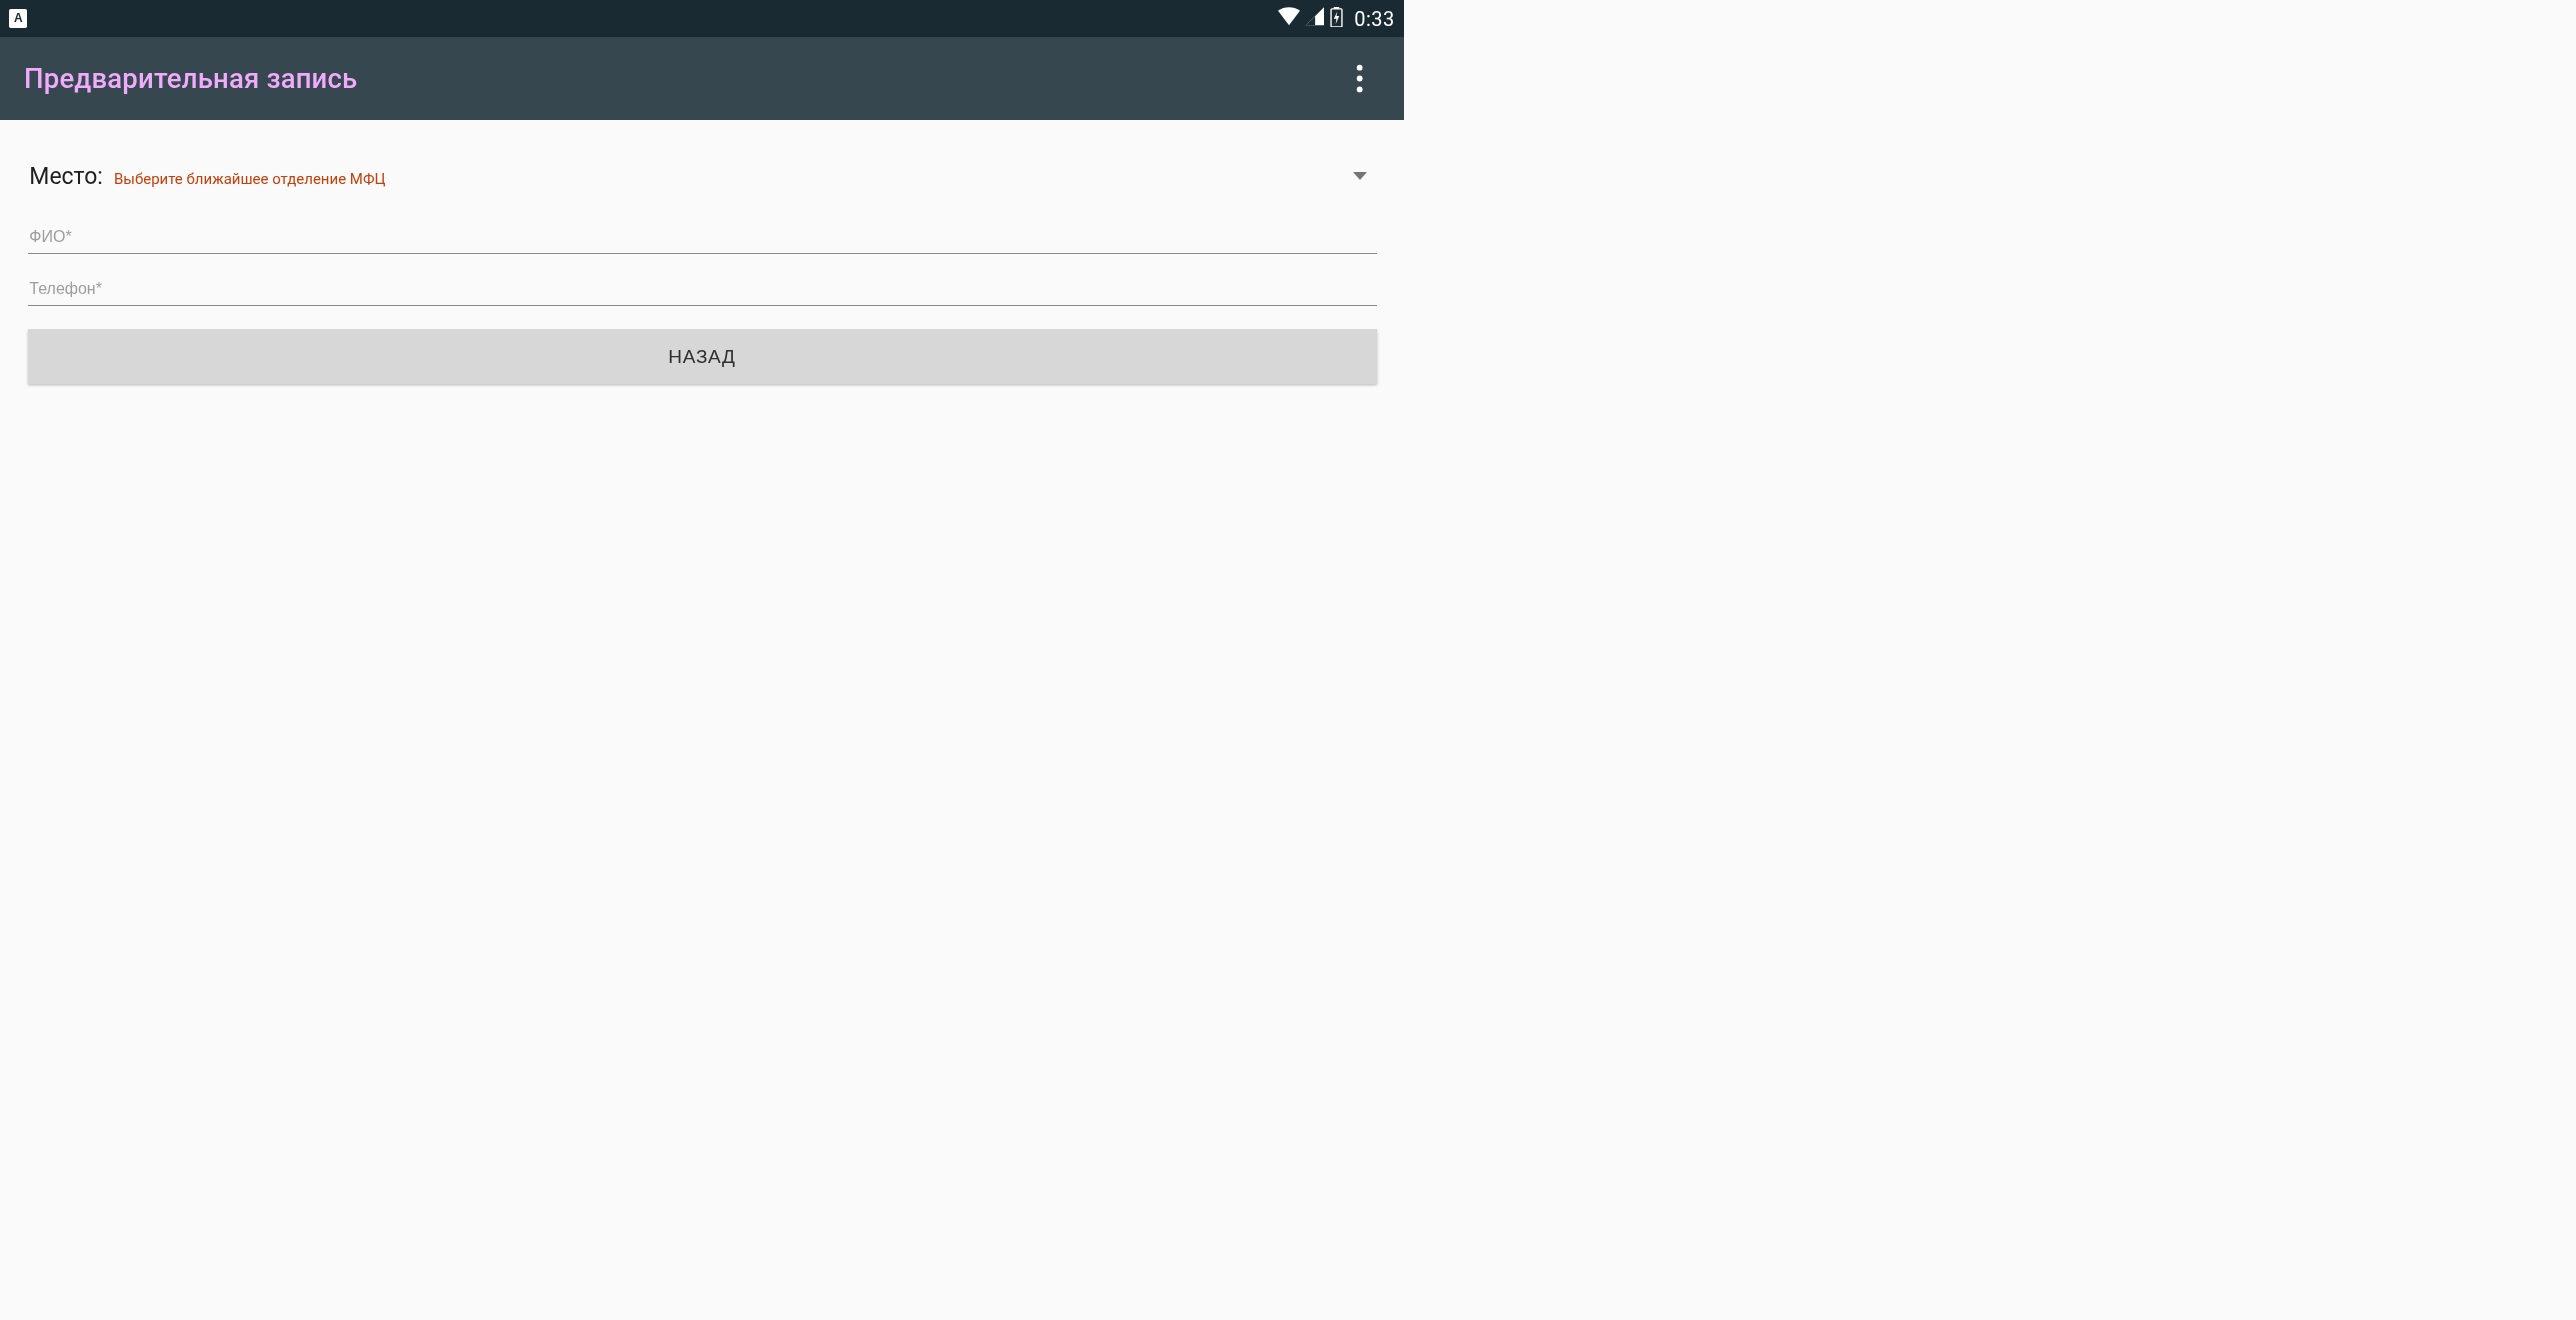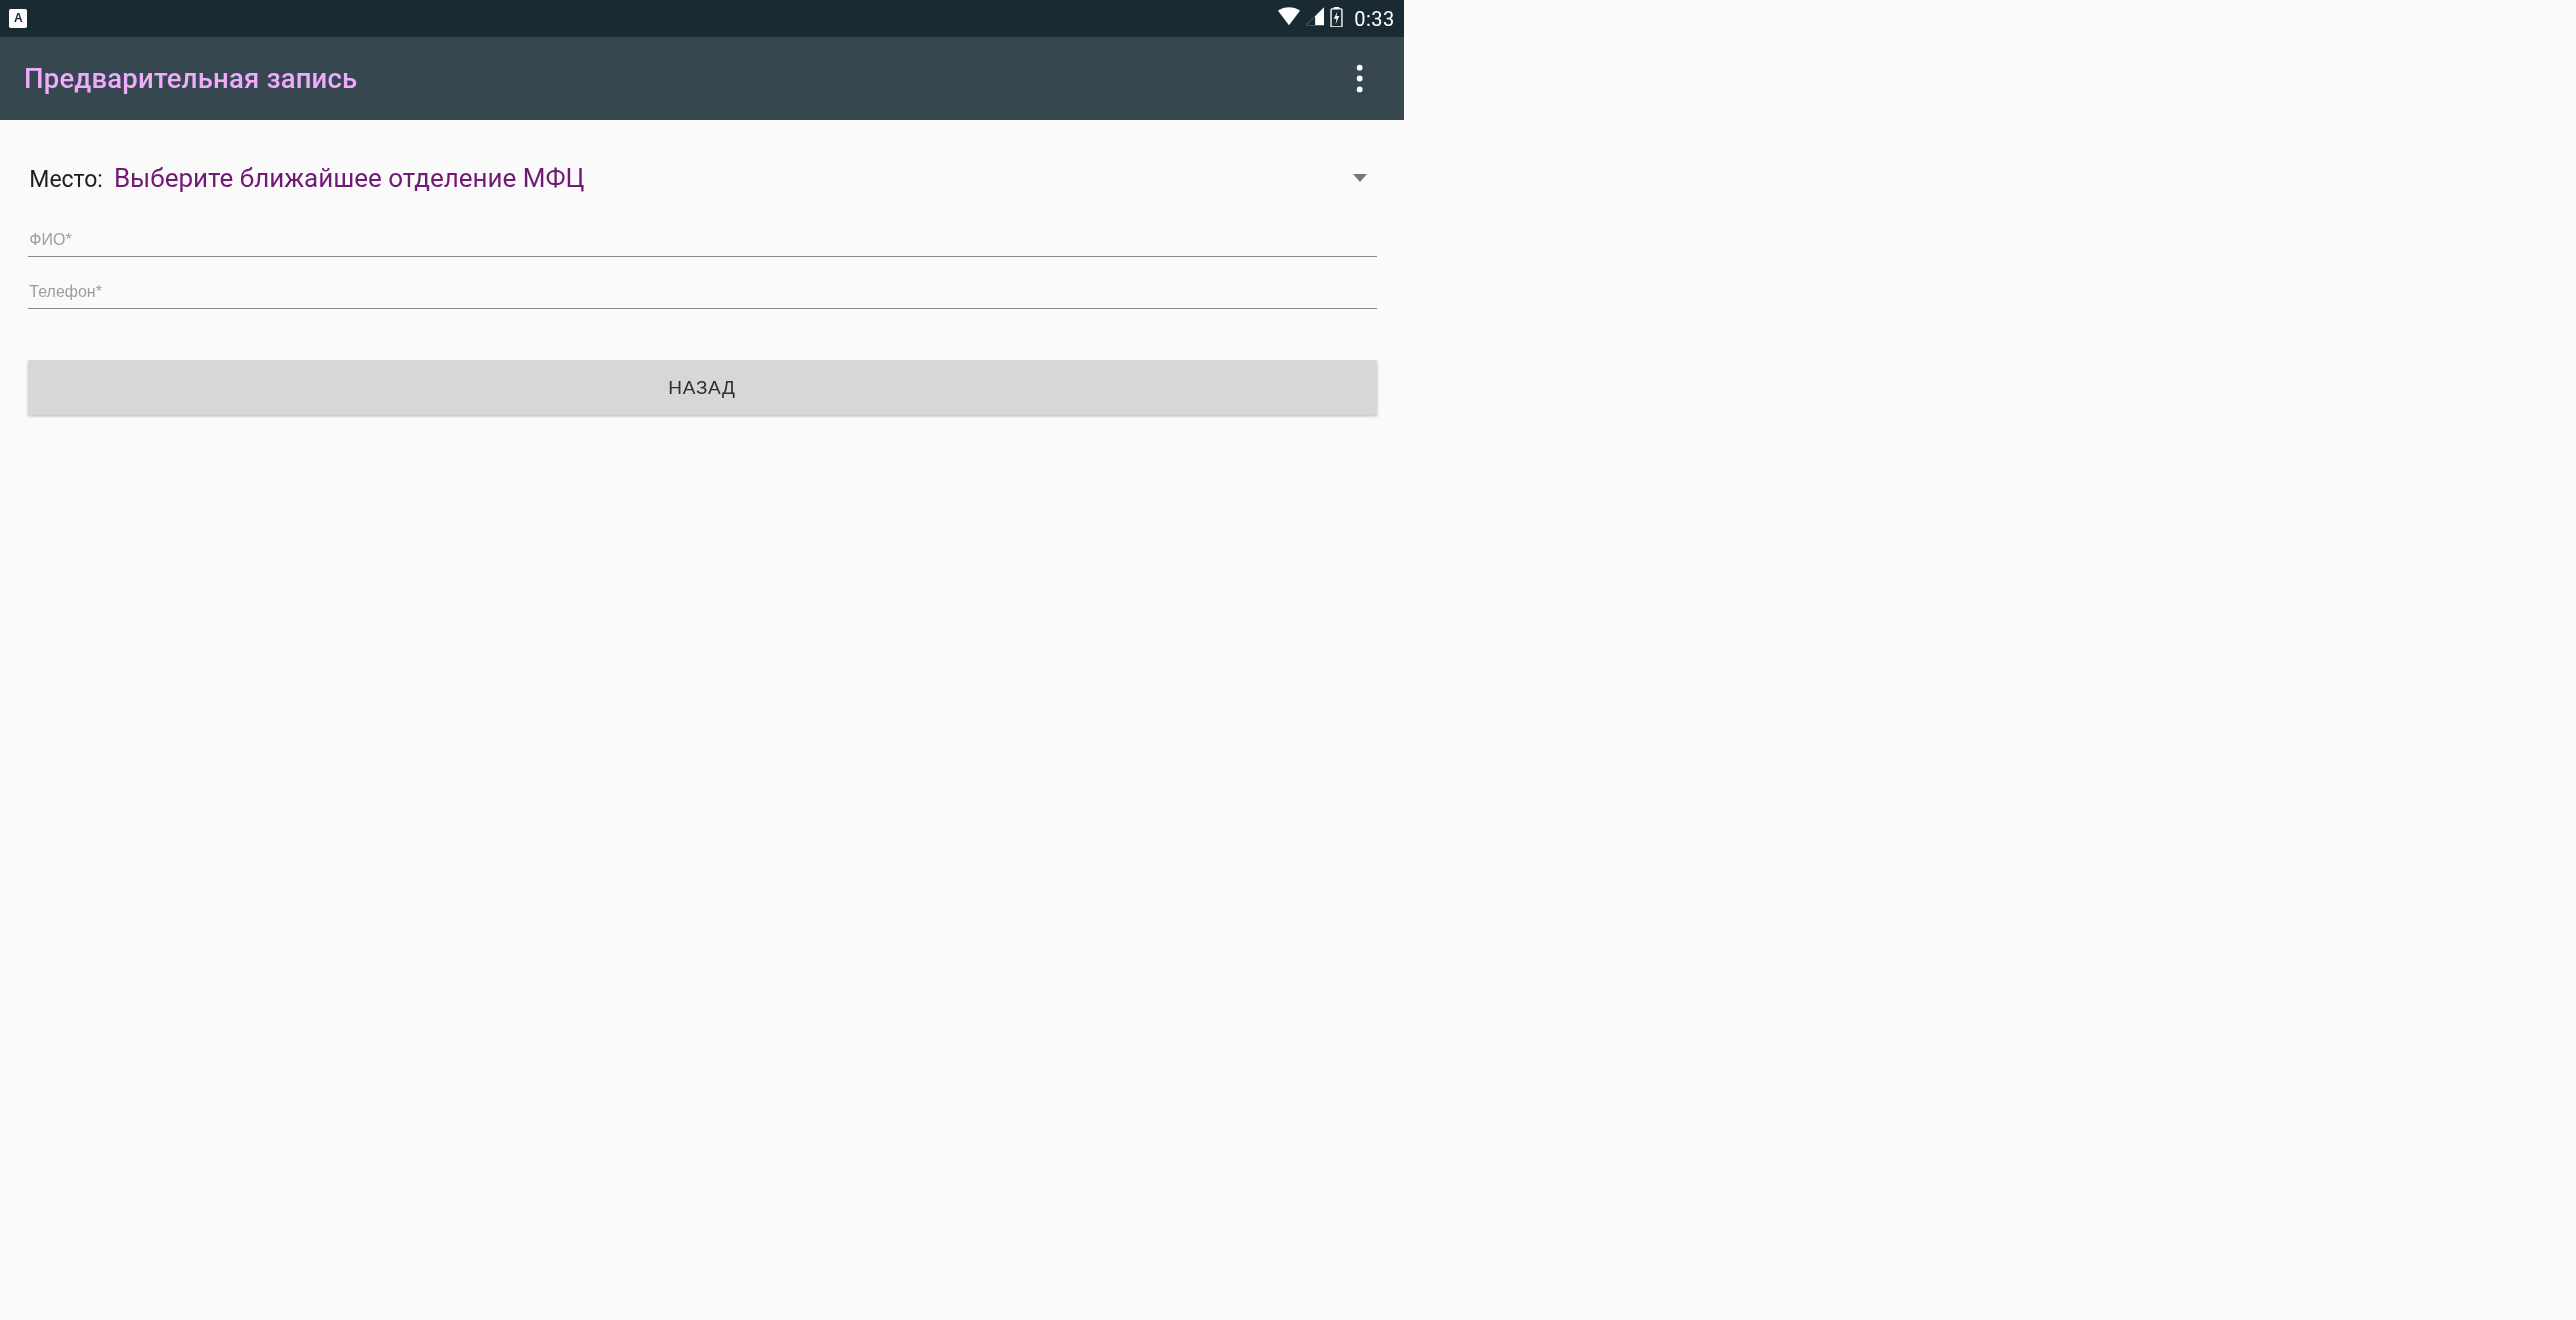--- a/index.html
+++ b/index.html
@@ -18,30 +18,30 @@
 .overflow { width:40px; height:40px; display:flex; align-items:center; justify-content:center; cursor:pointer; }
 .overflow svg circle { fill:#fff; }
 
 
 .content { padding:37px 27.5px 0 27.5px; }
 
 
 .row-spinner { display:flex; align-items:center; justify-content:space-between; padding:5.5px 3.7px 13px 1.8px;text-align:center; }
 .row-spinner-left { display:flex; align-items:baseline; gap:11px; }
 .label { font-size:23px; color:#1f1f1f; font-weight:400; }
-.spinner-value { font-size:26px; color:#701a75; font-weight:400; }
+.spinner-value { font-size:15px; color:#c2410c; font-weight:400; }
 .dropdown { width:0; height:0; border-left:7.3px solid transparent; border-right:7.3px solid transparent; border-top:8.3px solid #757575; margin-right:5.5px; }
 
 
 .textfield { width:100%; margin-top:20px; }
 .textfield input { width:100%; border:none; border-bottom:0.9px solid #8a8a8a; background:transparent; font-size:16px; color:#737373; padding:5.5px 1.8px 7.3px 1.8px; outline:none; }
 .textfield input::placeholder { color:#9e9e9e; }
 
 
-.buttons { display:flex; margin-top:51px; }
+.buttons { display:flex; margin-top:23px; }
 .btn { flex:1; height:55px; background:#d7d7d7; border:none; font-size:19px; font-weight:500; letter-spacing:0.7px; color:#2f2f2f; text-transform:uppercase; cursor:pointer; box-shadow:0 1.8px 2.8px rgba(0,0,0,0.25); }
 </style>
 </head>
 <body>
 
 <div class="statusbar">
   <div class="statusbar-left">
     <div class="keyboard-icon">A</div>
   </div>
   <div class="statusbar-right">

